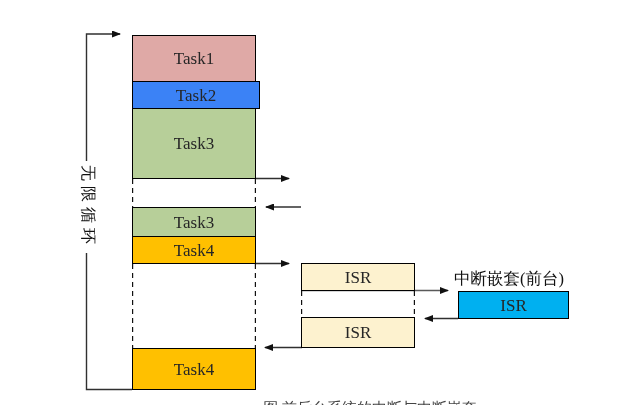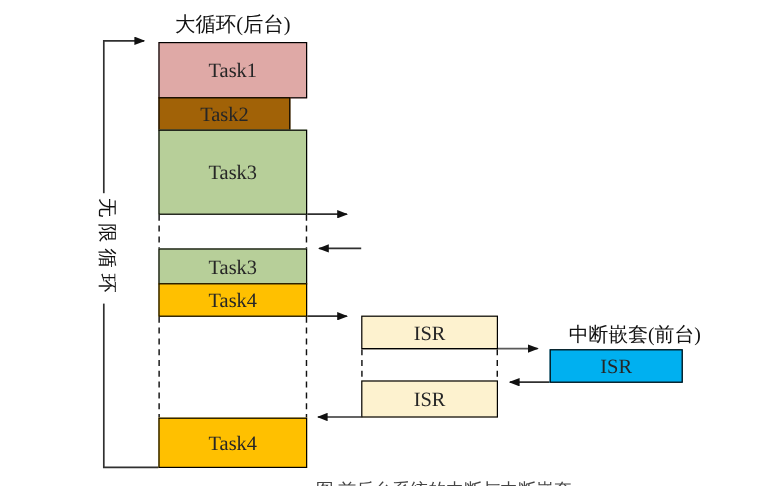--- a/index.html
+++ b/index.html
@@ -46,28 +46,27 @@
 
     <path d="M132.6,179 V207" stroke="#111" stroke-width="1.2" stroke-dasharray="5,4"></path>
     <path d="M255.4,179 V207" stroke="#111" stroke-width="1.2" stroke-dasharray="5,4"></path>
     <path d="M132.6,264 V348" stroke="#111" stroke-width="1.2" stroke-dasharray="5,4"></path>
     <path d="M255.4,264 V348" stroke="#111" stroke-width="1.2" stroke-dasharray="5,4"></path>
 
     <path d="M301.6,291 V317" stroke="#111" stroke-width="1.2" stroke-dasharray="5,4"></path>
     <path d="M414.4,291 V317" stroke="#111" stroke-width="1.2" stroke-dasharray="5,4"></path>
   </svg>
 
-  <div class="abs title" style="left:120px;top:9px;width:148px;">大循环(后台)</div>
 
   <div class="abs vlabel" style="left:42px;top:198px;width:92px;height:18px;">无限循环</div>
 
   <div class="abs box" style="left: 132px; top: 35px; width: 124px; height: 47px; background-color: rgb(223, 169, 166); justify-content: center;">
     <span>Task1</span>
   </div>
-  <div class="abs box" style="left: 132px; top: 81px; width: 110px; height: 28px; background-color: #a16207;">
+  <div class="abs box" style="left: 132px; top: 81px; width: 128px; height: 28px; background-color: #3b82f6;">
     <span>Task2</span>
   </div>
   <div class="abs box" style="left: 132px; top: 108px; width: 124px; height: 71px; background-color: rgb(183, 207, 153);">
     <span>Task3</span>
   </div>
   <div class="abs box" style="left: 132px; top: 207px; width: 124px; height: 30px; background-color: rgb(183, 207, 153);">
     <span>Task3</span>
   </div>
   <div class="abs box" style="left: 132px; top: 236px; width: 124px; height: 28px; background-color: rgb(255, 192, 0);">
     <span>Task4</span>
@@ -78,20 +77,20 @@
 
 
   <div class="abs box" style="left: 301px; top: 263px; width: 114px; height: 28px; background-color: rgb(253, 242, 207);">
     <span>ISR</span>
   </div>
 
   <div class="abs box" style="left: 301px; top: 317px; width: 114px; height: 31px; background-color: rgb(253, 242, 207);">
     <span>ISR</span>
   </div>
 
-  <div class="abs title" style="left:466px;top:268px;width:126px;font-size:16.5px;">中断嵌套(前台)</div>
+  <div class="abs title" style="left:446px;top:268px;width:126px;font-size:16.5px;">中断嵌套(前台)</div>
   <div class="abs box" style="left: 458px; top: 291px; width: 111px; height: 28px; border-width: 1.5px; background-color: rgb(0, 176, 240);">
     <span>ISR</span>
   </div>
 
   <div class="abs caption" style="left:225px;top:399px;width:290px;height:6px;">图  前后台系统的中断与中断嵌套</div>
 
 </div>
 
 </body></html>

